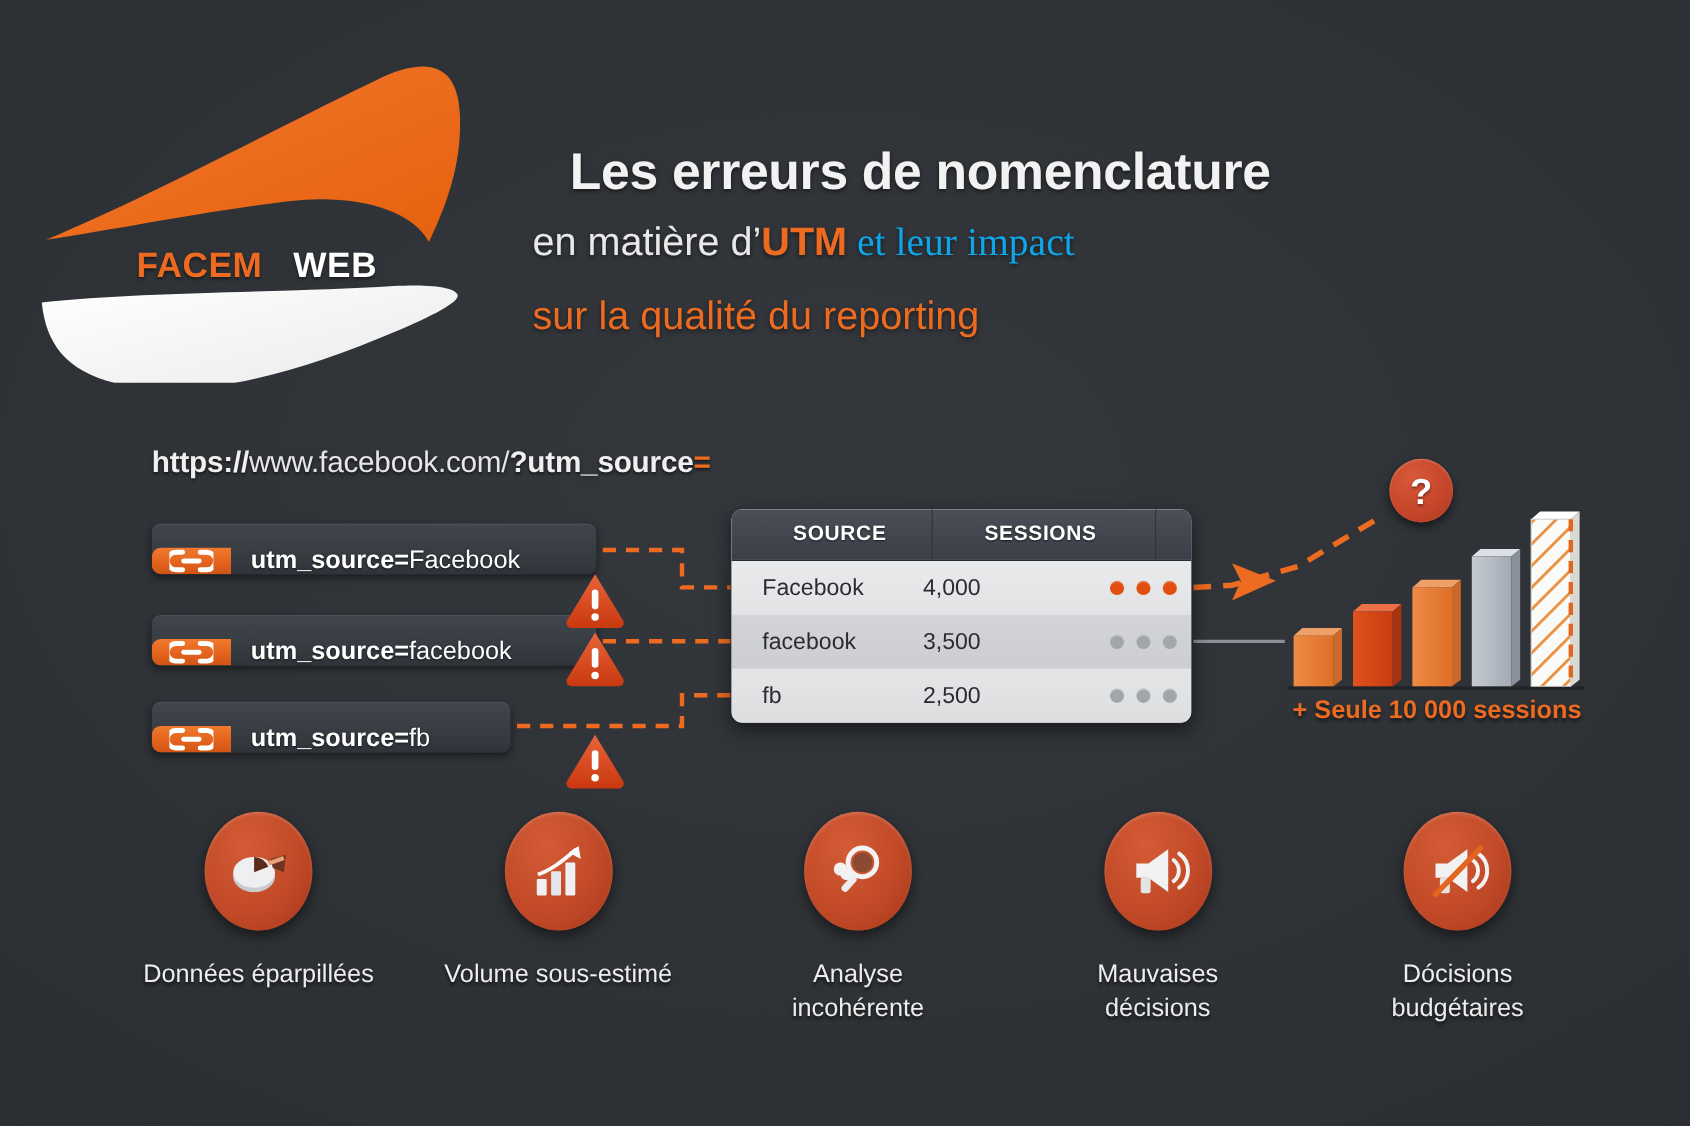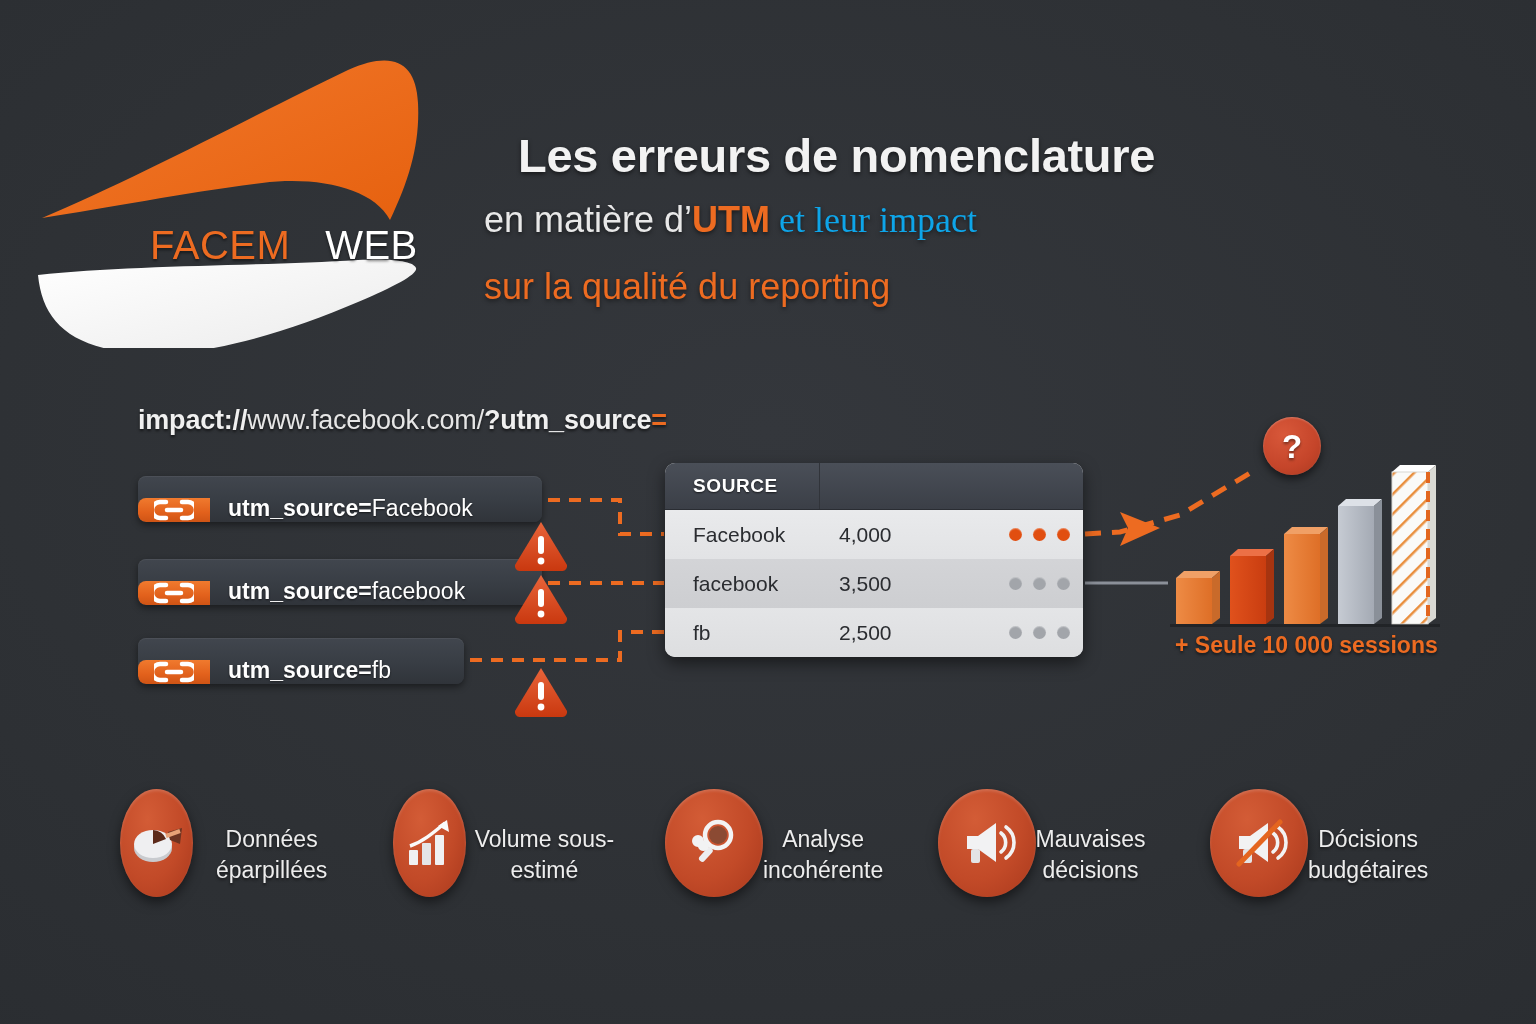--- a/index.html
+++ b/index.html
@@ -7,22 +7,22 @@
   body{
     width:1536px; height:1024px; position:relative; overflow:hidden;
     font-family:"Liberation Sans", sans-serif;
     background:
       radial-gradient(ellipse 1400px 900px at 50% 42%, #34373c 0%, #2e3135 55%, #292c30 100%);
   }
 
   
   .logo-wrap{ position:absolute; left:18px; top:48px; width:420px; height:300px; }
   .logo-wrap svg{ display:block; }
-  .logo-text{ position:absolute; left:106px; top:175px; font-size:40px; font-weight:normal;
-    letter-spacing:.5px; white-space:nowrap; text-shadow:0 2px 3px rgba(0,0,0,.5);margin-left:26px; }
+  .logo-text{ position:absolute; left:106px; top:175px; font-size:32px; font-weight:bold;
+    letter-spacing:.5px; white-space:nowrap; text-shadow:0 2px 3px rgba(0,0,0,.5); }
   .logo-text .facem{ color:#ED6B21; }
   .logo-text .web{ color:#ffffff; }
 
   
   .title-block{ position:absolute; left:484px; top:130px; width:820px; }
   .title-line1{
     font-size:47px; font-weight:bold; color:#f2f2f2; line-height:1.12;
     letter-spacing:-0.3px; text-shadow:0 2px 4px rgba(0,0,0,.55);margin-left:34px;
   }
   .title-line2{
@@ -88,20 +88,21 @@
   }
   .t-head{
     display:flex; height:47px;
     background:linear-gradient(180deg,#4a4f58 0%,#3b3f47 100%);
     border-bottom:1px solid #2a2d33;
   }
   .t-head .th{
     display:flex; align-items:center;
     font-size:19px; font-weight:bold; color:#ffffff; letter-spacing:.6px;
     text-shadow:0 1px 2px rgba(0,0,0,.65);
+    margin-left:28px;
   }
   .c1{ width:155px; flex:0 0 155px; padding-left:28px; }
   .c2{ width:175px; flex:0 0 175px; padding-left:19px; }
   .c3{ flex:1 1 auto; padding-left:14px; }
   .t-head .c1{ border-right:1px solid #31343a; }
   .t-head .c2{ border-right:1px solid #31343a; }
   .t-row{ display:flex; height:49px; align-items:center; }
   .t-row .td{ display:flex; align-items:center; font-size:21px; color:#2a2c30; }
   .t-row:nth-child(2){ background:linear-gradient(180deg,#e9eaec 0%,#e2e3e5 100%); }
   .t-row:nth-child(3){ background:linear-gradient(180deg,#d3d4d7 0%,#cdced1 100%); }
@@ -125,21 +126,21 @@
     position:absolute; left:1175px; top:632px; width:330px;
     font-size:23px; font-weight:bold; color:#ED6B21; white-space:nowrap;
     text-shadow:0 2px 3px rgba(0,0,0,.5);
   }
 
   
   .consequences{
     position:absolute; left:120px; top:738px; width:1320px; height:210px;
     display:flex; justify-content:space-between;
   }
-  .cons-item{ width:230px; display:flex; align-items:center; }
+  .cons-item{ width:230px; display:flex; flex-direction:column; align-items:center; }
   .cons-badge{
     width:98px; height:108px; border-radius:50%;
     background:radial-gradient(ellipse at 38% 28%, #D35C36 0%, #C24A28 55%, #A8381C 100%);
     box-shadow:0 5px 12px rgba(0,0,0,.5), inset 0 2px 3px rgba(255,255,255,.16);
     display:flex; align-items:center; justify-content:center;
   }
   .cons-label{
     margin-top:24px; text-align:center; font-size:23px; color:#ededed; line-height:1.35;
     text-shadow:0 2px 3px rgba(0,0,0,.55);
   }
@@ -172,21 +173,21 @@
 
 <div class="title-block">
   <div class="title-line1">Les erreurs de nomenclature</div>
   <div class="title-line2">
     <span>en matière d’</span><span class="utm">UTM</span><span class="orange"> et leur impact</span>
   </div>
   <div class="title-line3">sur la qualité du reporting</div>
 </div>
 
 <div class="url-bar">
-  <span>impact://</span><span class="dim">www.facebook.com/</span><span>?utm_source</span><span class="eq">=</span>
+  <span>https://</span><span class="dim">www.facebook.com/</span><span>?utm_source</span><span class="eq">=</span>
 </div>
 
 <svg class="connectors">
 
   <path d="M548,500 L620,500 L620,534 L664,534" stroke="#ED6B21" stroke-width="4" fill="none" stroke-dasharray="12 9"></path>
 
   <path d="M548,583 L664,583" stroke="#ED6B21" stroke-width="4" fill="none" stroke-dasharray="12 9"></path>
 
   <path d="M470,660 L620,660 L620,632 L664,632" stroke="#ED6B21" stroke-width="4" fill="none" stroke-dasharray="12 9"></path>
 
@@ -274,20 +275,21 @@
       </defs>
     <path d="M29 3 L55 46 a5 5 0 0 1 -4.5 6 H7.5 a5 5 0 0 1 -4.5 -6 Z" fill="url(#wg2)"></path>
     <rect x="26" y="17" width="6" height="18" rx="3" fill="#fff"></rect>
     <circle cx="29" cy="42" r="3.4" fill="#fff"></circle>
   </svg>
 </div>
 
 <div class="table-card">
   <div class="t-head">
     <div class="th c1">SOURCE</div>
+    <div class="th c2">SESSIONS</div>
     <div class="th c3"></div>
   </div>
 
   <div class="t-row">
     <div class="td c1">Facebook</div>
     <div class="td c2">4,000</div>
     <div class="td c3">
       <span class="dots">
         <i class="dot hot"></i>
           <i class="dot hot"></i>

